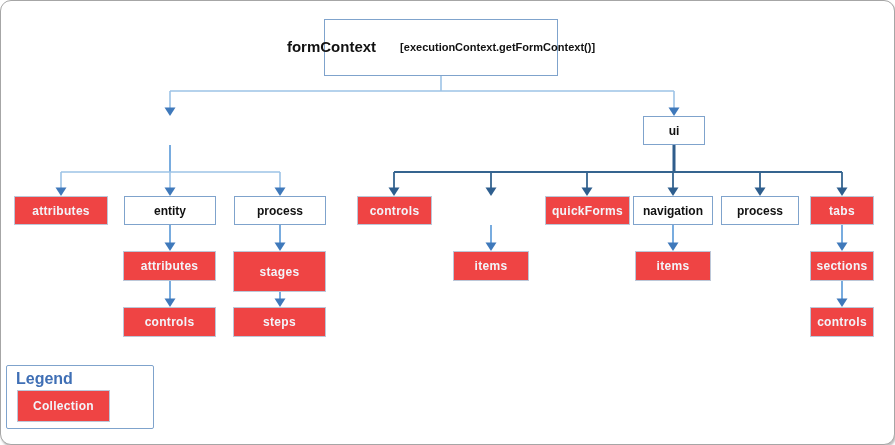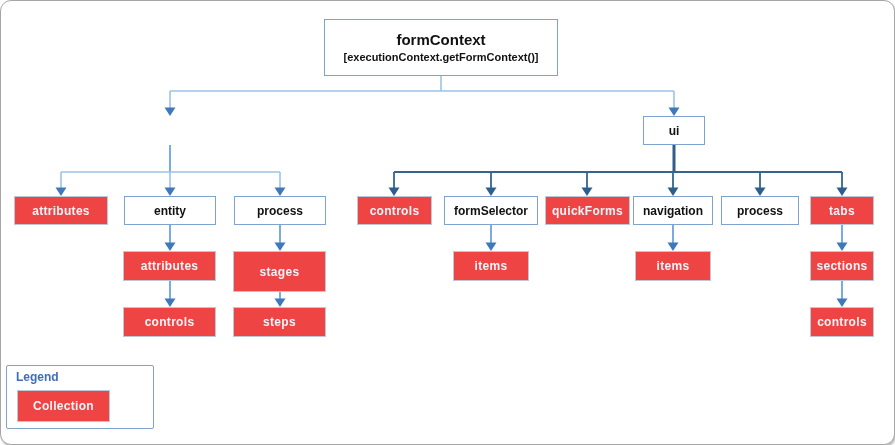--- a/index.html
+++ b/index.html
@@ -10,29 +10,29 @@
     font-family:"Liberation Sans",sans-serif;
     overflow:hidden;
   }
   .wires{position:absolute;left:0;top:0;pointer-events:none;}
   .node{
     position:absolute;display:flex;align-items:center;justify-content:center;
     box-sizing:border-box;font-weight:bold;font-size:12px;text-align:center;
   }
   .obj{background:#fff;border:1.5px solid #7fa3cc;color:#111;}
   .col{background:#ef4444;border:1px solid #bcc7d8;color:#f2f5fa;letter-spacing:.3px;}
-  .root{flex-direction:column;line-height:1.35;}
+  .root{flex-direction:row;line-height:1.35;}
   .root .t1{font-size:15px;}
-  .root .t2{font-size:11px;}
+  .root .t2{font-size:11px;padding-left:24px;}
   .legend{
     position:absolute;box-sizing:border-box;background:#fff;
     border:1px solid #7fa3cc;border-radius:2px;
   }
   .legend-title{
-    position:absolute;left:9px;top:4px;font-size:12px;font-weight:bold;color:#3f6fb5;text-align:right;
+    position:absolute;left:9px;top:4px;font-size:16px;font-weight:bold;color:#3f6fb5;text-align:right;
   }
   .legend .col{position:absolute;}
 </style>
 </head>
 <body>
 
 <div class="canvas">
 
   <svg class="wires" width="893" height="443">
 
@@ -117,21 +117,20 @@
   <div class="node col" style="left:13px;top:195px;width:94px;height:29px">attributes</div>
   <div class="node obj" style="left:123px;top:195px;width:92px;height:29px">entity</div>
   <div class="node obj" style="left:233px;top:195px;width:92px;height:29px">process</div>
 
   <div class="node col" style="left:122px;top:250px;width:93px;height:30px">attributes</div>
   <div class="node col" style="left:122px;top:306px;width:93px;height:30px">controls</div>
   <div class="node col" style="left:232px;top:250px;width:93px;height:41px">stages</div>
   <div class="node col" style="left:232px;top:306px;width:93px;height:30px">steps</div>
 
   <div class="node col" style="left:356px;top:195px;width:75px;height:29px">controls</div>
-  <div class="node obj" style="left:443px;top:195px;width:94px;height:29px">formSelector</div>
   <div class="node col" style="left:544px;top:195px;width:85px;height:29px">quickForms</div>
   <div class="node obj" style="left:632px;top:195px;width:80px;height:29px">navigation</div>
   <div class="node obj" style="left:720px;top:195px;width:78px;height:29px">process</div>
   <div class="node col" style="left:809px;top:195px;width:64px;height:29px">tabs</div>
 
   <div class="node col" style="left:452px;top:250px;width:76px;height:30px">items</div>
   <div class="node col" style="left:634px;top:250px;width:76px;height:30px">items</div>
   <div class="node col" style="left:809px;top:250px;width:64px;height:30px">sections</div>
   <div class="node col" style="left:809px;top:306px;width:64px;height:30px">controls</div>
 

